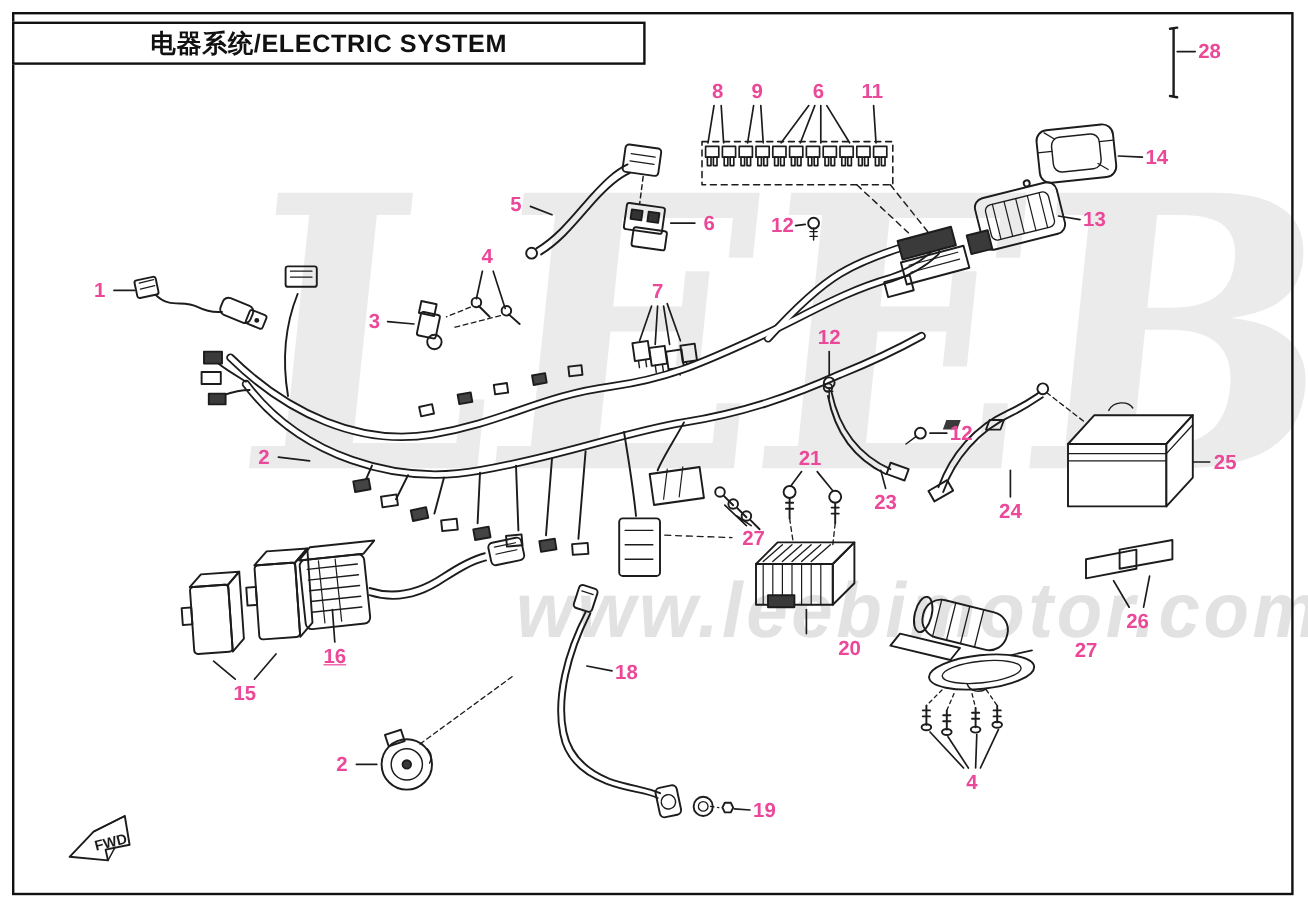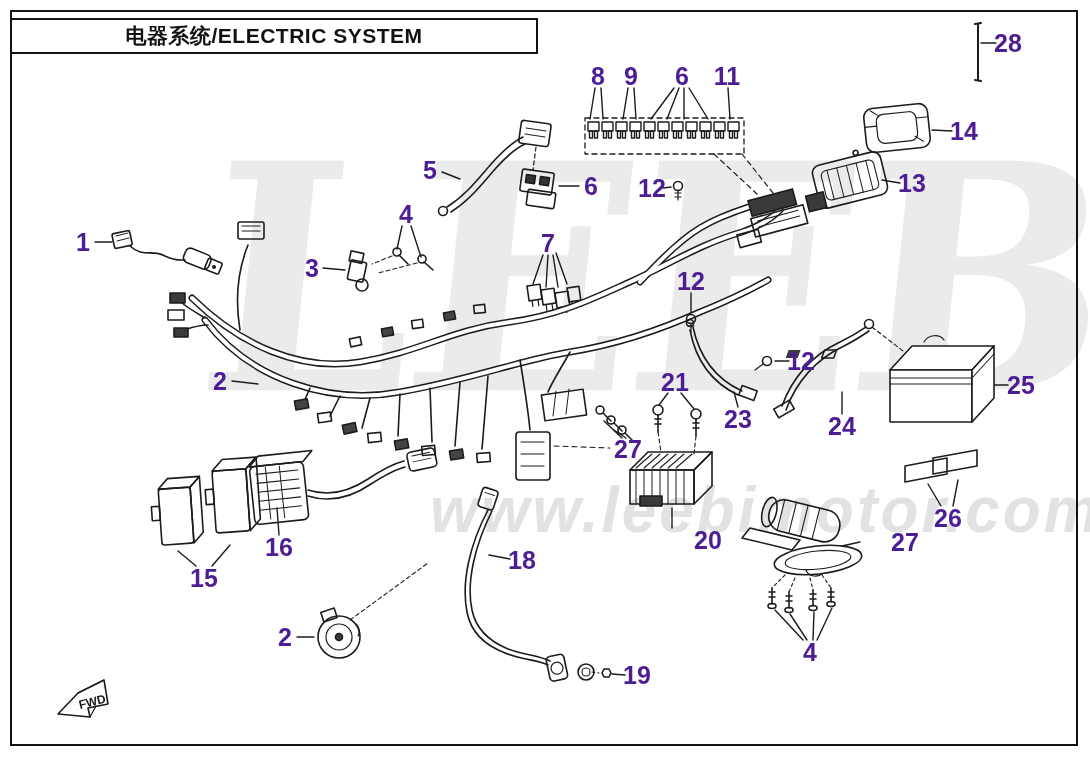--- a/index.html
+++ b/index.html
@@ -14,21 +14,21 @@
   .wm-brand{position:absolute;left:205px;top:130px;z-index:0;
             font-family:"DejaVu Serif",serif;font-weight:900;font-size:300px;line-height:300px;
             color:#ebebeb;letter-spacing:-6px;transform:skewX(-6deg) scaleY(1.05);
             user-select:none;}
   .wm-url{position:absolute;left:430px;top:474px;z-index:0;
           font-style:italic;font-weight:bold;font-size:62px;color:#e2e2e2;
           letter-spacing:3px;transform:scaleY(1.05);user-select:none;}
   svg.art{position:absolute;left:0;top:0;z-index:1;}
   #callouts{position:absolute;left:0;top:0;width:100%;height:100%;z-index:2;pointer-events:none;}
   .callout{position:absolute;transform:translate(-50%,-50%);
-           font-size:25px;font-weight:bold;color:#4c1d95;line-height:1;}
+           font-size:17px;font-weight:bold;color:#ec4899;line-height:1;}
 </style>
 </head>
 <body>
 
 <div class="page">
 
   <div class="wm-brand">LEEB</div>
   <div class="wm-url">www.leebimotor.com</div>
 
   <svg class="art" width="1090" height="760" viewBox="0 0 1090 760" stroke="#1c1c1c" fill="none" stroke-width="1.6" stroke-linecap="round" stroke-linejoin="round">
@@ -418,21 +418,21 @@
       <div class="callout" style="left: 598px; top: 76px;">8</div>
       <div class="callout" style="left: 631px; top: 76px;">9</div>
       <div class="callout" style="left: 682px; top: 76px;">6</div>
       <div class="callout" style="left: 727px; top: 76px;">11</div>
       <div class="callout" style="left: 652px; top: 188px;">12</div>
       <div class="callout" style="left: 691px; top: 281px;">12</div>
       <div class="callout" style="left: 801px; top: 361px;">12</div>
       <div class="callout" style="left: 912px; top: 183px;">13</div>
       <div class="callout" style="left: 964px; top: 131px;">14</div>
       <div class="callout" style="left: 204px; top: 578px;">15</div>
-      <div class="callout" style="left: 279px; top: 547px;">16</div>
+      <div class="callout" style="left: 279px; top: 547px; text-decoration: underline;">16</div>
       <div class="callout" style="left: 285px; top: 637px;">2</div>
       <div class="callout" style="left: 522px; top: 560px;">18</div>
       <div class="callout" style="left: 637px; top: 675px;">19</div>
       <div class="callout" style="left: 672px; top: 540px; margin-left: 36px;">20</div>
       <div class="callout" style="left: 675px; top: 382px;">21</div>
       <div class="callout" style="left: 628px; top: 449px;">27</div>
       <div class="callout" style="left: 738px; top: 419px;">23</div>
       <div class="callout" style="left: 842px; top: 426px;">24</div>
       <div class="callout" style="left: 1021px; top: 385px;">25</div>
       <div class="callout" style="left: 948px; top: 518px;">26</div>

